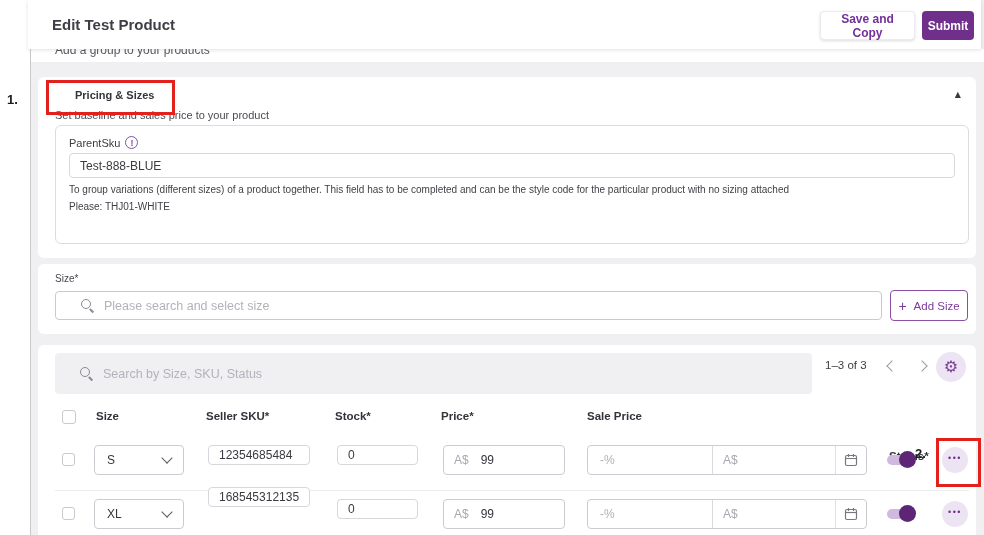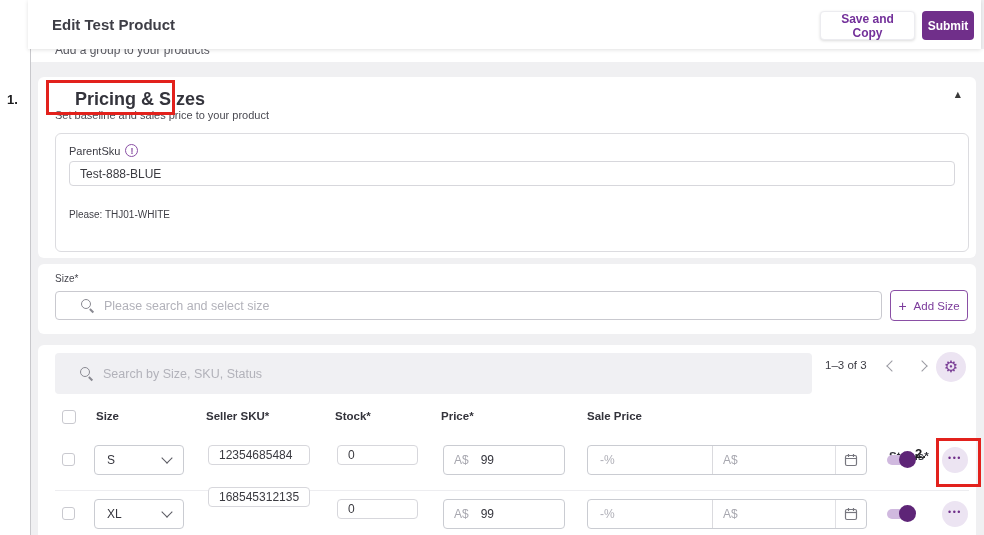--- a/index.html
+++ b/index.html
@@ -36,26 +36,26 @@
   .card{position:absolute;background:#fff;border-radius:6px;}
   .card-a{left:38px;top:77px;width:938px;height:181px;}
   .card-b{left:38px;top:264px;width:938px;height:70px;}
   .card-c{left:38px;top:345px;width:938px;height:200px;}
 
   
   .red-box{position:absolute;border:3px solid #e2211c;z-index:25;box-sizing:border-box;}
   .red-box-1{left:46px;top:80px;width:129px;height:35px;}
   .red-box-2{left:936px;top:438px;width:45px;height:49px;}
 
-  .section-title{position:absolute;left:17px;top:12px;font-size:18px;font-weight:bold;color:#34343c;padding-left:20px;}
+  .section-title{position:absolute;left:17px;top:12px;font-size:11px;font-weight:bold;color:#34343c;padding-left:20px;}
   .section-sub{position:absolute;left:17px;top:32px;font-size:11px;color:#4a4a52;}
   .collapse-icon{position:absolute;right:15px;top:13px;font-size:8px;color:#3a3a3a;cursor:pointer;
     font-family:"DejaVu Sans",sans-serif;}
 
-  .sku-box{position:absolute;left:17px;top:56px;width:914px;height:119px;
+  .sku-box{position:absolute;left:17px;top:48px;width:914px;height:119px;
     border:1px solid #dcdce0;border-radius:6px;box-sizing:border-box;}
   .field-label{position:absolute;font-size:11px;color:#3b3b43;display:flex;align-items:center;gap:5px;}
   .info-icon{width:13px;height:13px;border:1.3px solid #8a4fa5;border-radius:50%;color:#8a4fa5;
     font-size:9px;font-weight:bold;display:flex;align-items:center;justify-content:center;box-sizing:border-box;}
   .text-input{box-sizing:border-box;border:1px solid #d7d7dc;border-radius:4px;background:#fff;
     font-family:inherit;font-size:12px;color:#3a3a40;padding:0 10px;outline:none;}
   .text-input::placeholder{color:#b6b6be;}
   .helper{position:absolute;font-size:10px;color:#3f3f46;}
 
   
@@ -145,20 +145,21 @@
   <div class="section-title">Pricing &amp; Sizes</div>
   <div class="section-sub">Set baseline and sales price to your product</div>
   <div class="collapse-icon">▲</div>
 
   <div class="sku-box">
     <div class="field-label" style="left:13px;top:10px;">
       <span>ParentSku</span>
       <span class="info-icon">!</span>
     </div>
     <input class="text-input abs" style="left: 13px; top: 27px; width: 886px; height: 25px;" value="Test-888-BLUE">
+    <div class="helper" style="left:13px;top:58px;">To group variations (different sizes) of a product together. This field has to be completed and can be the style code for the particular product with no sizing attached</div>
     <div class="helper" style="left:13px;top:75px;">Please: THJ01-WHITE</div>
   </div>
 </div>
 <div class="red-box red-box-1"></div>
 
 <div class="card card-b">
   <div class="field-label" style="left:17px;top:9px;font-size:10px;color:#47474f;">Size*</div>
   <div class="search-wrap size-search">
     <span class="search-icon"></span>
     <input placeholder="Please search and select size" style="">

